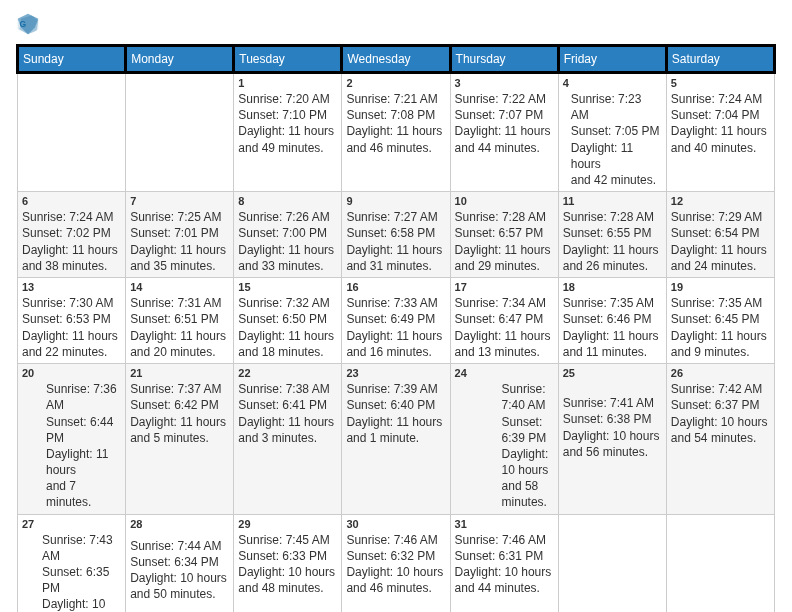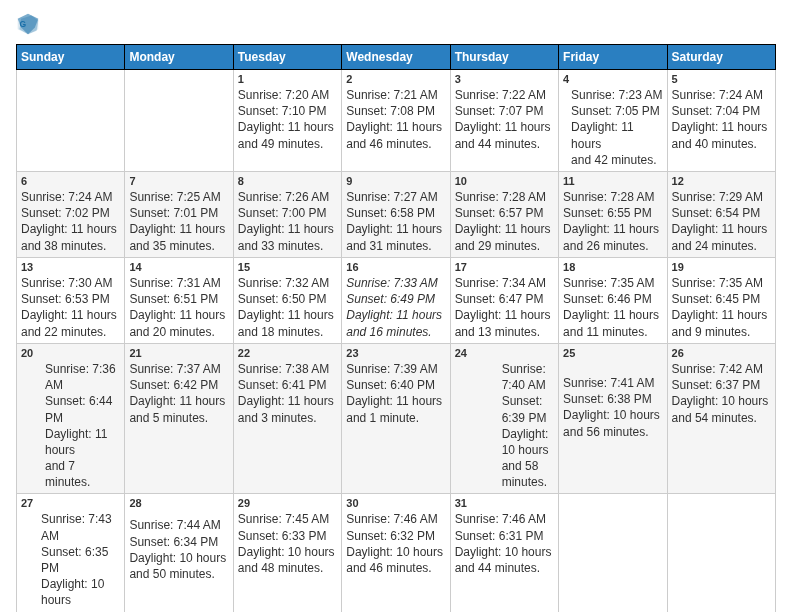--- a/index.html
+++ b/index.html
@@ -56,24 +56,24 @@
     .calendar {
       flex: 1;
       border-collapse: collapse;
       width: 100%;
       table-layout: fixed;
     }
     .calendar thead tr th {
       background: #2a7fc1;
       color: #fff;
       font-size: 12px;
-      font-weight: bold;
+      font-weight: normal;
       padding: 5px 4px;
       text-align: left;
-      border: 1px solid #000000;
+      border: 3px solid #000000;
     }
     .calendar tbody tr td {
       border: 1px solid #ccc;
       vertical-align: top;
       padding: 3px 4px;
       font-size: 9.5px;
       color: #333;
       background: #fff;
       height: 86px;
     }
@@ -238,21 +238,21 @@
           </td>
           <td>
             <span class="day-num">15</span>
             <div class="day-content" style="white-space: pre-wrap;">Sunrise: 7:32 AM
 Sunset: 6:50 PM
 Daylight: 11 hours
 and 18 minutes.</div>
           </td>
           <td>
             <span class="day-num">16</span>
-            <div class="day-content" style="white-space: pre-wrap; font-style: italic;">Sunrise: 7:33 AM
+            <div class="day-content" style="white-space: pre-wrap;">Sunrise: 7:33 AM
 Sunset: 6:49 PM
 Daylight: 11 hours
 and 16 minutes.</div>
           </td>
           <td>
             <span class="day-num">17</span>
             <div class="day-content" style="white-space: pre-wrap;">Sunrise: 7:34 AM
 Sunset: 6:47 PM
 Daylight: 11 hours
 and 13 minutes.</div>

